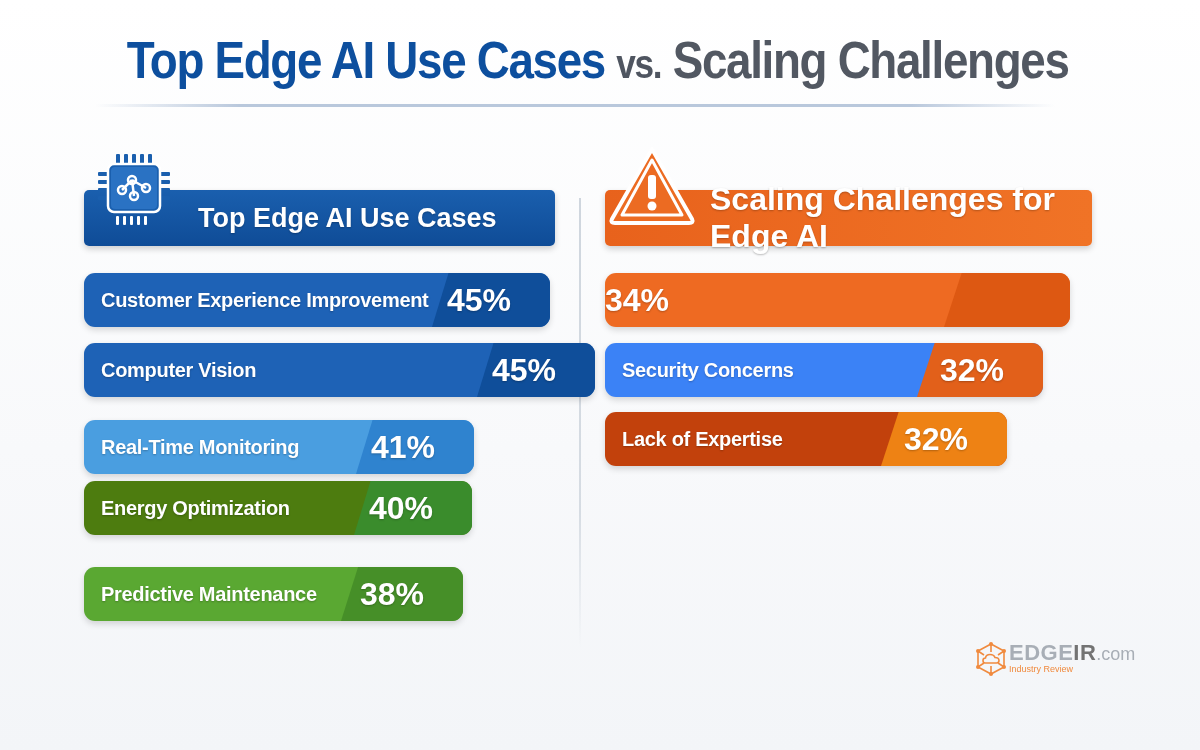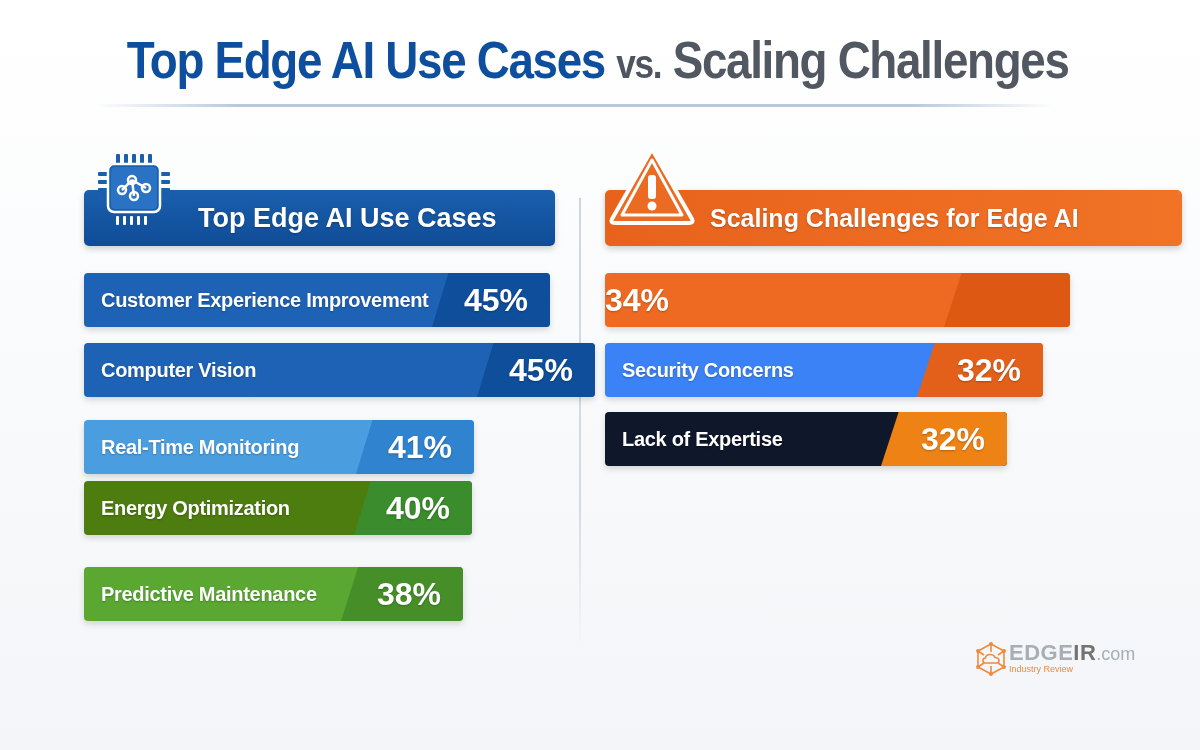--- a/index.html
+++ b/index.html
@@ -32,42 +32,42 @@
     display: flex; align-items: center;
     box-shadow: 0 3px 6px rgba(0,0,0,0.18);
     text-shadow: 0 1px 2px rgba(0,0,0,0.25);
   }
   .section-header.left {
     left: 84px; top: 190px; width: 471px;
     background: linear-gradient(180deg, #1a5fae 0%, #0f4c97 100%);
     padding-left: 114px;
   }
   .section-header.right {
-    left: 605px; top: 190px; width: 577px;
+    left: 605px; top: 190px; width: 487px;
     background: linear-gradient(90deg, #e8621c 0%, #f07326 100%);
     padding-left: 105px;
-    font-size: 25px;
+    font-size: 32px;
   }
   .chip-icon { position: absolute; left: 94px; top: 150px; width: 80px; height: 80px; }
   .warn-icon { position: absolute; left: 608px; top: 143px; width: 88px; height: 84px; }
 
   .bar {
-    position: absolute; height: 54px; border-radius: 4px;
+    position: absolute; height: 54px; border-radius: 11px;
     display: flex; align-items: center; justify-content: space-between;
     color: #fff; overflow: hidden;
     box-shadow: 0 3px 6px rgba(0,0,0,0.15);
     text-shadow: 0 1px 2px rgba(0,0,0,0.25);
   }
   .bar .label {
     position: relative; z-index: 2; padding-left: 17px;
     font-weight: 700; font-size: 20px; letter-spacing: -0.3px; white-space: nowrap;
   }
   .bar .value {
     position: relative; z-index: 2; font-weight: 700; font-size: 32px;
-    padding-right: 22px; white-space: nowrap;
+    padding-right: 39px; white-space: nowrap;
   }
   .bar .shade {
     position: absolute; top: 0; right: 0; height: 100%; z-index: 1;
     clip-path: polygon(14% 0, 100% 0, 100% 100%, 0 100%);
   }
   .logo { position: absolute; left: 975px; top: 640px; width: 160px; height: 40px; }
   .logo-text { position: absolute; left: 34px; top: 0; font-weight: 700; font-size: 22px; letter-spacing: 0.5px; color: #a8aeb6; }
   .logo-text .ir { color: #737373; }
   .logo-text .com { font-size: 18px; color: #a8aeb6; font-weight: 400; letter-spacing: 0; }
   .logo-sub { position: absolute; left: 34px; top: 24px; font-size: 9px; color: #f08a3e; }
@@ -161,21 +161,21 @@
 
 <div class="bar" style="left:605px; top:273px; width:465px; background:#ee6a22;">
   <div class="shade" style="width:126px; background:#dd5812;"></div>
   <span class="value">34%</span>
 </div>
 <div class="bar" style="left:605px; top:343px; width:438px; background:#3b82f6;">
   <div class="shade" style="width:126px; background:#e2601a;"></div>
   <span class="label">Security Concerns</span>
   <span class="value">32%</span>
 </div>
-<div class="bar" style="left:605px; top:412px; width:402px; background:#0f172a;">
+<div class="bar" style="left:605px; top:412px; width:402px; background:#c2410c;">
   <div class="shade" style="width:126px; background:#ee8214;"></div>
   <span class="label">Lack of Expertise</span>
   <span class="value">32%</span>
 </div>
 
 <div class="logo">
   <svg width="32" height="34" viewBox="0 0 32 34" style="position:absolute;left:0;top:2px;">
     <g stroke="#f08a3e" stroke-width="1.6" fill="none">
       <polygon points="16,2 29,9 29,25 16,32 3,25 3,9"></polygon>
       <line x1="16" y1="2" x2="16" y2="10"></line>

